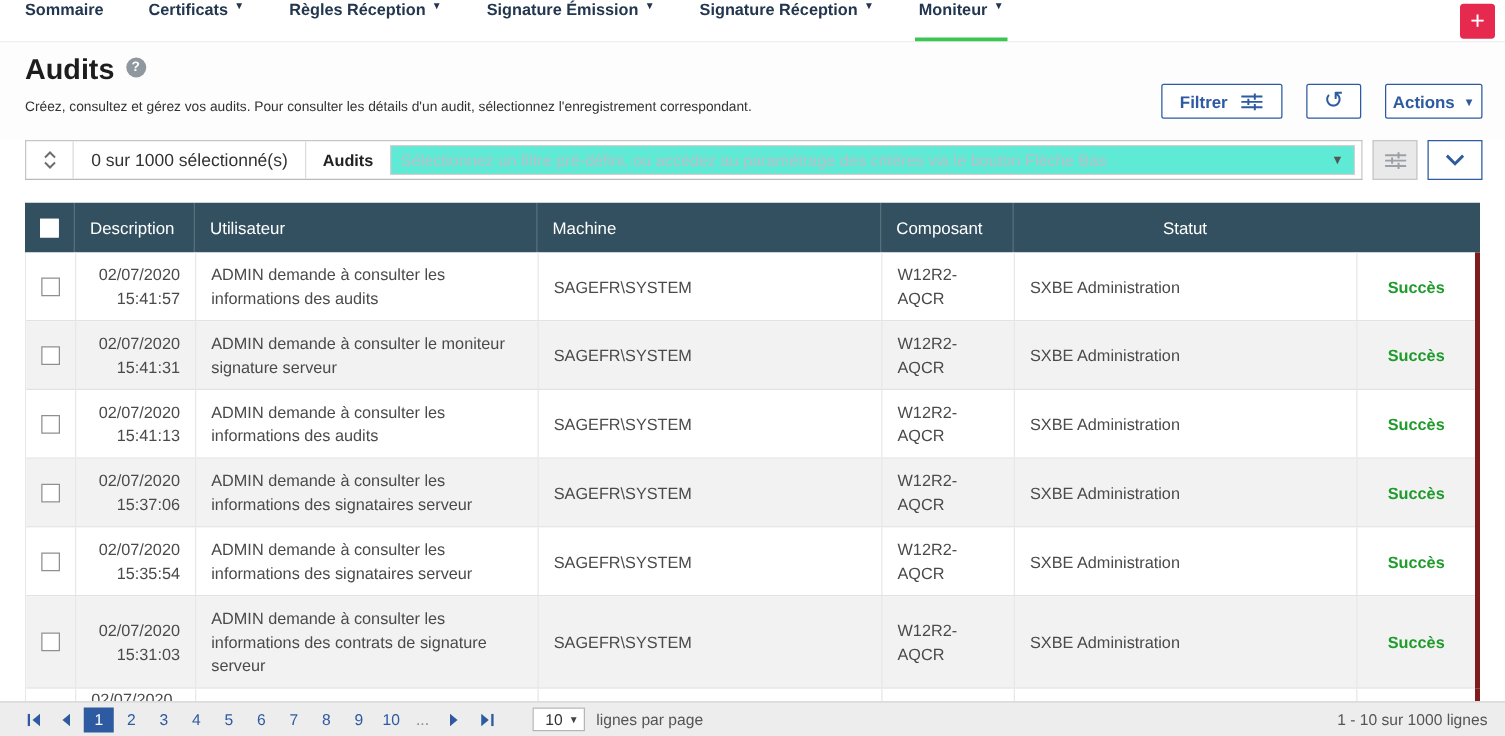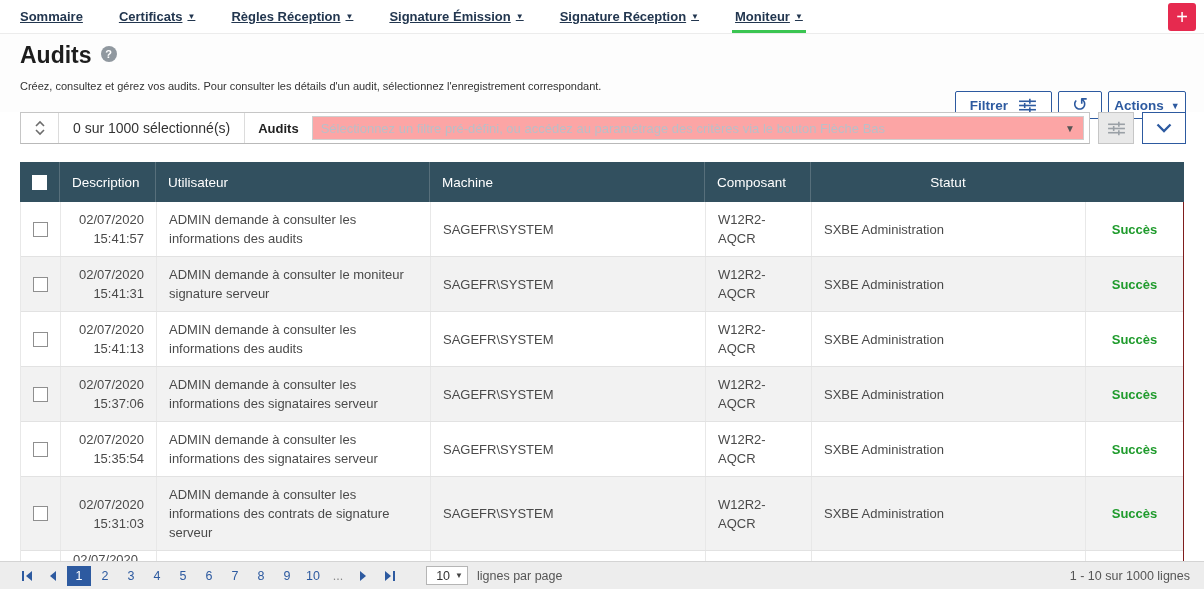--- a/index.html
+++ b/index.html
@@ -10,22 +10,22 @@
     background: #ffffff;
     color: #333;
   }
   
   .nav {
     position: absolute; top: 0; left: 0; right: 0; height: 34px;
     background: #fff; border-bottom: 1px solid #ececec;
     display: flex; align-items: center; gap: 36px; padding-left: 20px;
   }
   .nav-item {
-    position: relative; height: 34px; display: flex; align-items: center; gap: 5px;
-    font-size: 13px; font-weight: 700; color: #22364f; cursor: pointer; white-space: nowrap; text-decoration: underline;
+    position: relative; height: 34px; display: flex; align-items: flex-start; gap: 5px;
+    font-size: 13px; font-weight: 700; color: #22364f; cursor: pointer; white-space: nowrap;
   }
   .nav-item .caret { font-size: 8px; line-height: 1; padding-top: 1px; }
   .nav-item.active::after {
     content: ""; position: absolute; left: -3px; right: -3px; bottom: 1px; height: 3px;
     background: var(--nav-green, #3bc552);
   }
   .add-btn {
     position: absolute; top: 3px; right: 8px; width: 28px; height: 28px;
     background: var(--add-red, #e62a4f); color: #fff; border-radius: 3px;
     display: flex; align-items: center; justify-content: center;
@@ -34,21 +34,21 @@
   
   .page-header { position: absolute; top: 34px; left: 0; right: 0; height: 78px; background: #fdfdfd; }
   .title-row { position: absolute; left: 20px; top: 8px; display: flex; gap: 9px; }
   .page-title { font-size: 23px; font-weight: 700; color: #1d1d1d; }
   .help-icon {
     width: 16px; height: 16px; border-radius: 50%; background: #90989f; color: #fff;
     font-size: 11px; font-weight: 700; display: flex; align-items: center; justify-content: center;
     margin-top: 4px; cursor: pointer;
   }
   .subtitle { position: absolute; left: 20px; top: 46px; font-size: 11px; color: #333; }
-  .header-buttons { position: absolute; right: 18px; top: 33px; display: flex; gap: 6px; margin-top: 24px; }
+  .header-buttons { position: absolute; right: 18px; top: 33px; display: flex; gap: 19px; }
   .btn {
     height: 28px; background: #fff; border: 1px solid var(--accent-blue, #2d5aa0);
     color: var(--accent-blue, #2d5aa0); border-radius: 2px; cursor: pointer;
     display: flex; align-items: center; justify-content: center;
     font-family: inherit; font-size: 13.5px; font-weight: 700; gap: 10px;
   }
   .btn-filtrer { width: 97px; }
   .btn-refresh { width: 44px; font-size: 19px; font-weight: 400; padding-bottom: 2px; }
   .btn-actions { width: 78px; gap: 7px; }
   .btn .caret { font-size: 9px; padding-top: 2px; }
@@ -61,21 +61,21 @@
     flex: 1; background: #fff; border: 1px solid #c6c6c6; border-bottom-color: #b9b9b9;
     display: flex; align-items: center; min-width: 0;
   }
   .sort-toggle { width: 38px; height: 100%; display: flex; align-items: center; justify-content: center;
     border-right: 1px solid #dcdcdc; cursor: pointer; }
   .sel-count { padding: 0 14px; font-size: 14px; color: #333; height: 100%;
     display: flex; align-items: center; border-right: 1px solid #dcdcdc; white-space: nowrap; }
   .filtre-label { font-size: 13px; font-weight: 700; color: #222; padding: 0 13px; white-space: nowrap; }
   .filter-input-wrap {
     flex: 1; align-self: stretch; margin: 3px 5px 3px 0; border: 1px solid #cfcfcf;
-    display: flex; align-items: center; padding: 4px 8px; min-width: 0; background: #fca5a5;
+    display: flex; align-items: center; padding: 4px 8px; min-width: 0; background: #5eead4;
   }
   .filter-input {
     flex: 1; border: none; outline: none; font-family: inherit; font-size: 13px; color: #444;
     min-width: 0; background: transparent;
   }
   .filter-input::placeholder { color: #b9bfc8; opacity: 1; }
   .input-caret { font-size: 10px; color: #555; margin-left: 8px; cursor: pointer; }
   .sliders-btn { width: 36px; background: #e9e9e9; border: 1px solid #c6c6c6; color: #9aa0a6;
     display: flex; align-items: center; justify-content: center; cursor: pointer; }
   .chevdown-btn { width: 44px; background: #fff; border: 1px solid var(--accent-blue, #2d5aa0);
@@ -87,21 +87,21 @@
     grid-template-columns: 40px 96px 274px 275px 106px 274px 1fr;
   }
   .thead { background: var(--header-teal, #32505f); color: #fff; height: 40px; }
   .th { display: flex; align-items: center; padding: 0 12px; font-size: 13.5px;
     border-right: 1px solid rgba(255,255,255,0.18); }
   .th:last-child { border-right: none; }
   .th-check { justify-content: center; padding: 0; }
   .th-status { justify-content: center; }
   .checkbox { width: 15px; height: 15px; background: #fff; border: 1px solid #8f8f8f; display: inline-block; cursor: pointer; }
   .th-check .checkbox { border-color: #fff; }
-  .tbody { border-left: 1px solid #e8e8e8; border-right: 1px solid #7f1d1d; }
+  .tbody { border-left: 1px solid #e8e8e8; border-right: 4px solid #7f1d1d; }
   .tr { background: #fff; border-bottom: 1px solid #e2e2e2; cursor: pointer; }
   .tr.alt { background: #f2f2f2; }
   .td { padding: 8px 12px; font-size: 13px; color: #4a4a4a; line-height: 19px;
     display: flex; align-items: center; border-right: 1px solid #e8e8e8; min-height: 54px; }
   .td:last-child { border-right: none; }
   .td-check { justify-content: center; padding: 0; }
   .td-date { flex-direction: column; align-items: flex-end; justify-content: center; }
   .td-desc span { max-width: 246px; }
   .td-status { justify-content: center; }
   .status { color: var(--success-green, #1f9b2c); font-weight: 700; }

